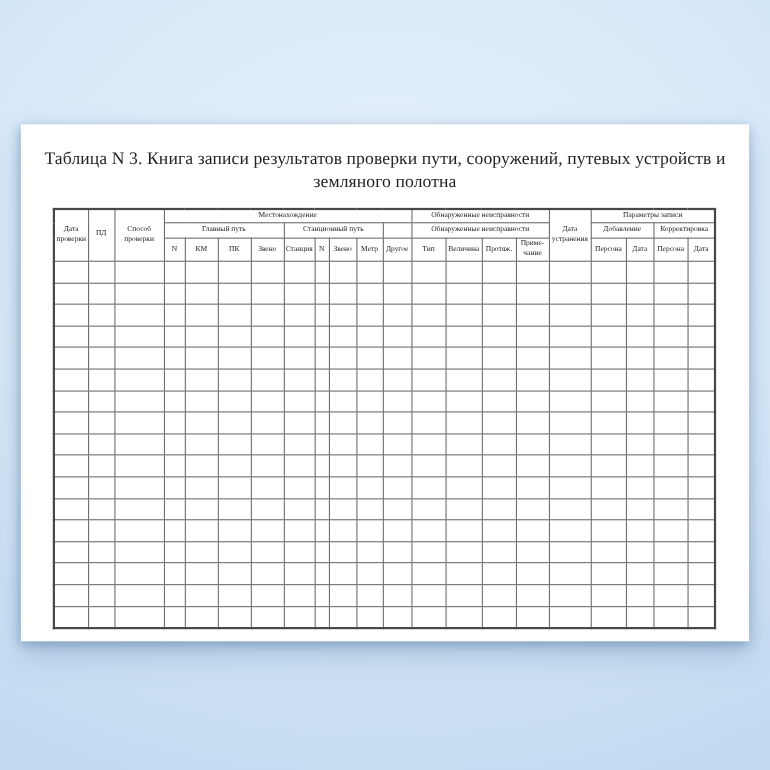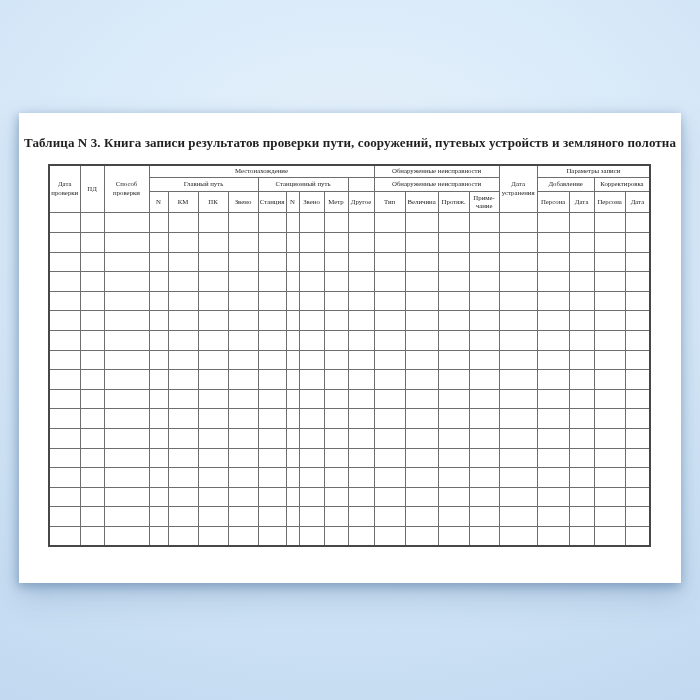--- a/index.html
+++ b/index.html
@@ -32,22 +32,22 @@
     background: var(--paper);
     box-shadow:
       0 4px 10px rgba(96, 128, 168, 0.40),
       0 14px 28px rgba(96, 128, 168, 0.30),
       -2px 2px 8px rgba(96, 128, 168, 0.25);
   }
 
   .doc-title {
     margin-top: 22px;
     text-align: center;
-    font-weight: bold;
-    font-size: 13px;
+    font-weight: normal;
+    font-size: 16px;
     line-height: 1.3;
     color: var(--text);
     letter-spacing: 0.1px;
   }
 
   table.records {
     margin-left: 29px;
     margin-top: 12px;
     width: 601px;
     table-layout: fixed;

